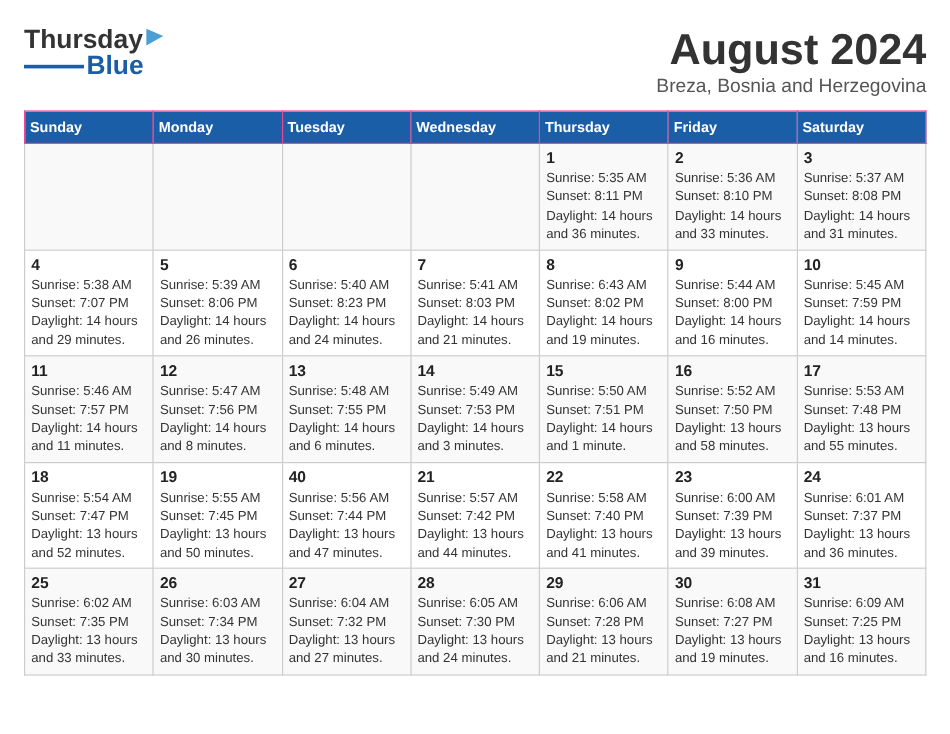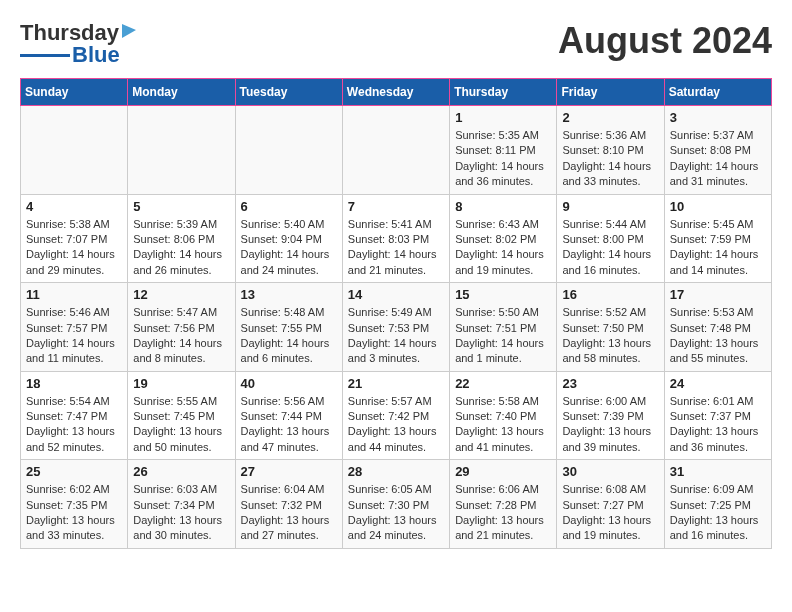--- a/index.html
+++ b/index.html
@@ -89,20 +89,21 @@
         </svg>
       </span>
     </div>
     <div style="display:flex;align-items:center;margin-top:-4px;">
       <div style="width:50px;height:3px;background:#1a5ea8;"></div>
       <span style="font-size:22px;font-weight:bold;color:#1a5ea8;margin-left:2px;">Blue</span>
     </div>
   </div>
   <div class="title-block">
     <div class="main-title">August 2024</div>
+    <div class="sub-title">Breza, Bosnia and Herzegovina</div>
   </div>
 </div>
 
 <table>
   <thead>
     <tr id="header-row">
         <th>Sunday</th>
         <th>Monday</th>
         <th>Tuesday</th>
         <th>Wednesday</th>
@@ -150,21 +151,21 @@
         <td>
           <div class="day-num">5</div>
           <div class="day-info" style="white-space: pre-line;">Sunrise: 5:39 AM
 Sunset: 8:06 PM
 Daylight: 14 hours
 and 26 minutes.</div>
         </td>
         <td>
           <div class="day-num">6</div>
           <div class="day-info" style="white-space: pre-line;">Sunrise: 5:40 AM
-Sunset: 9:04 PM
+Sunset: 8:23 PM
 Daylight: 14 hours
 and 24 minutes.</div>
         </td>
         <td>
           <div class="day-num">7</div>
           <div class="day-info" style="white-space: pre-line;">Sunrise: 5:41 AM
 Sunset: 8:03 PM
 Daylight: 14 hours
 and 21 minutes.</div>
         </td>

